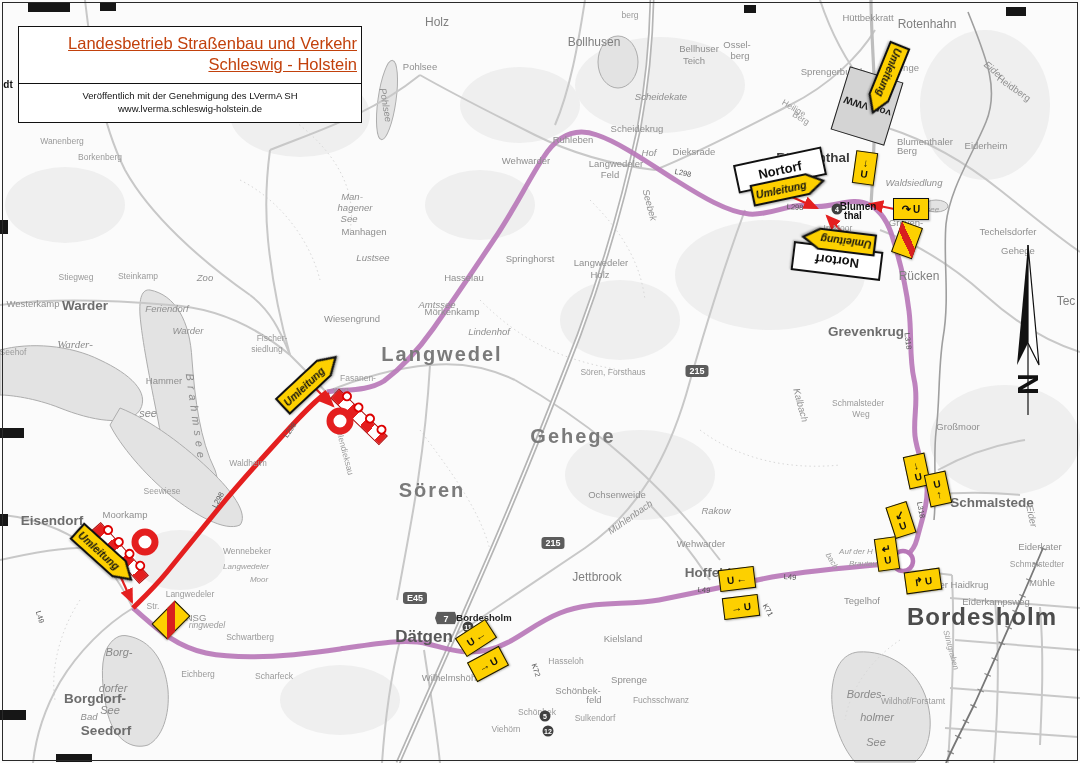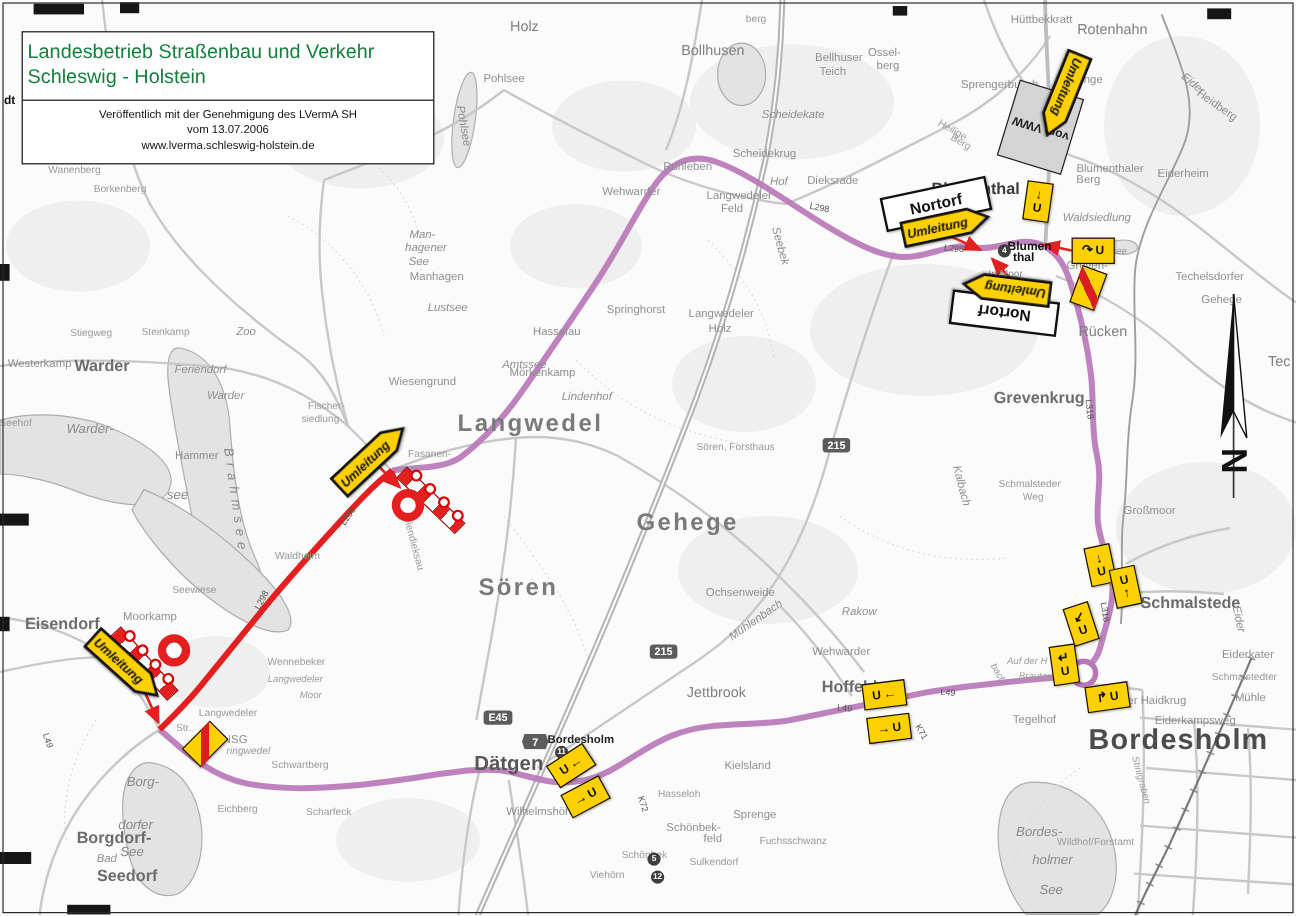--- a/index.html
+++ b/index.html
@@ -46,22 +46,22 @@
   .greybox{position:absolute;width:54px;height:64px;background:#d4d4d4;border:1.5px solid #222;
            display:flex;align-items:center;justify-content:center;z-index:28;}
   .greybox span{transform:rotate(180deg);font-size:10px;font-weight:bold;color:#222;text-align:center;line-height:1.2;}
   .barrier{position:absolute;height:11px;background:repeating-linear-gradient(90deg,#e41f1f 0 10px,#fff 10px 20px);
            border:1.2px solid #a00;z-index:25;}
   .lamp{position:absolute;top:-6px;width:6px;height:6px;border-radius:50%;background:#fff;border:2px solid #d00;}
   .noentry{position:absolute;width:13px;height:13px;border-radius:50%;background:#fff;border:7px solid #e41f1f;z-index:26;}
   .edgemark{position:absolute;background:#161616;z-index:55;}
   
   #titlebox{position:absolute;left:18px;top:26px;width:342px;background:#fff;border:1.6px solid #111;z-index:50;}
-  #titlebox .tb1{border-bottom:1.6px solid #111;padding:6px 4px 7px;text-align:left;
-                 font-size:16.5px;color:#15803d;line-height:1.3;}
+  #titlebox .tb1{border-bottom:1.6px solid #111;padding:6px 4px 7px;text-align:right;
+                 font-size:16.5px;color:#c2410c;line-height:1.3;text-decoration:underline;}
   #titlebox .tb2{padding:5px 4px 7px;text-align:center;font-size:9.5px;color:#111;line-height:1.4;}
   #north{position:absolute;left:1003px;top:237px;width:52px;height:185px;z-index:20;}
 </style>
 </head>
 <body>
 
 <div id="map">
 
   <svg id="base" width="1080" height="763" viewBox="0 0 1080 763">
     <defs>
@@ -212,21 +212,21 @@
       <span class="lbl smd" style="left: 100px; top: 157px; transform: translate(-50%, -50%); position: absolute;">Borkenberg</span>
       <span class="lbl sm" style="left: 33px; top: 303px; transform: translate(-50%, -50%); position: absolute; text-align: right;">Westerkamp</span>
       <span class="lbl smd" style="left: 76px; top: 277px; transform: translate(-50%, -50%); position: absolute;">Stiegweg</span>
       <span class="lbl smd" style="left: 138px; top: 276px; transform: translate(-50%, -50%); position: absolute;">Steinkamp</span>
       <span class="lbl it" style="left: 205px; top: 277px; transform: translate(-50%, -50%); position: absolute;">Zoo</span>
       <span class="lbl t1" style="left: 85px; top: 305px; transform: translate(-50%, -50%); position: absolute;">Warder</span>
       <span class="lbl it" style="left: 167px; top: 308px; transform: translate(-50%, -50%); position: absolute;">Feriendorf</span>
       <span class="lbl it" style="left: 188px; top: 330px; transform: translate(-50%, -50%); position: absolute;">Warder</span>
       <span class="lbl sm" style="left: 164px; top: 380px; transform: translate(-50%, -50%); position: absolute;">Hammer</span>
       <span class="lbl smd" style="left: 13px; top: 352px; transform: translate(-50%, -50%); position: absolute;">Seehof</span>
-      <span class="lbl it2" style="left: 75px; top: 358px; transform: translate(-50%, -50%); position: absolute;">Warder-</span>
+      <span class="lbl it2" style="left: 75px; top: 344px; transform: translate(-50%, -50%); position: absolute; font-family: Liberation Serif, serif;">Warder-</span>
       <span class="lbl it2" style="left: 148px; top: 413px; transform: translate(-50%, -50%); position: absolute;">see</span>
       <span class="lbl it2" style="left: 196px; top: 418px; transform: translate(-50%, -50%) rotate(82deg); position: absolute; letter-spacing: 5px;">Brahmsee</span>
       <span class="lbl smd" style="left: 272px; top: 338px; transform: translate(-50%, -50%); position: absolute;">Fischer-</span>
       <span class="lbl smd" style="left: 267px; top: 349px; transform: translate(-50%, -50%); position: absolute;">siedlung</span>
       <span class="lbl sm" style="left: 352px; top: 318px; transform: translate(-50%, -50%); position: absolute;">Wiesengrund</span>
       <span class="lbl sm" style="left: 452px; top: 311px; transform: translate(-50%, -50%); position: absolute;">Mörkenkamp</span>
       <span class="lbl it" style="left: 489px; top: 331px; transform: translate(-50%, -50%); position: absolute;">Lindenhof</span>
       <span class="lbl big" style="left: 442px; top: 354px; transform: translate(-50%, -50%); position: absolute;">Langwedel</span>
       <span class="lbl smd" style="left: 358px; top: 378px; transform: translate(-50%, -50%); position: absolute;">Fasanen-</span>
       <span class="lbl smd" style="left: 341px; top: 390px; transform: translate(-50%, -50%); position: absolute;">weg</span>
@@ -442,19 +442,18 @@
     </svg>
   </div>
 
   <div id="titlebox">
     <div class="tb1">
       <div>Landesbetrieb Straßenbau und Verkehr</div>
       <div>Schleswig - Holstein</div>
     </div>
     <div class="tb2">
       <div>Veröffentlich mit der Genehmigung des LVermA SH</div>
-      <div>vom 13.07.2006</div>
       <div>www.lverma.schleswig-holstein.de</div>
     </div>
   </div>
 
   <div class="frame"></div>
 </div>
 
 </body></html>

